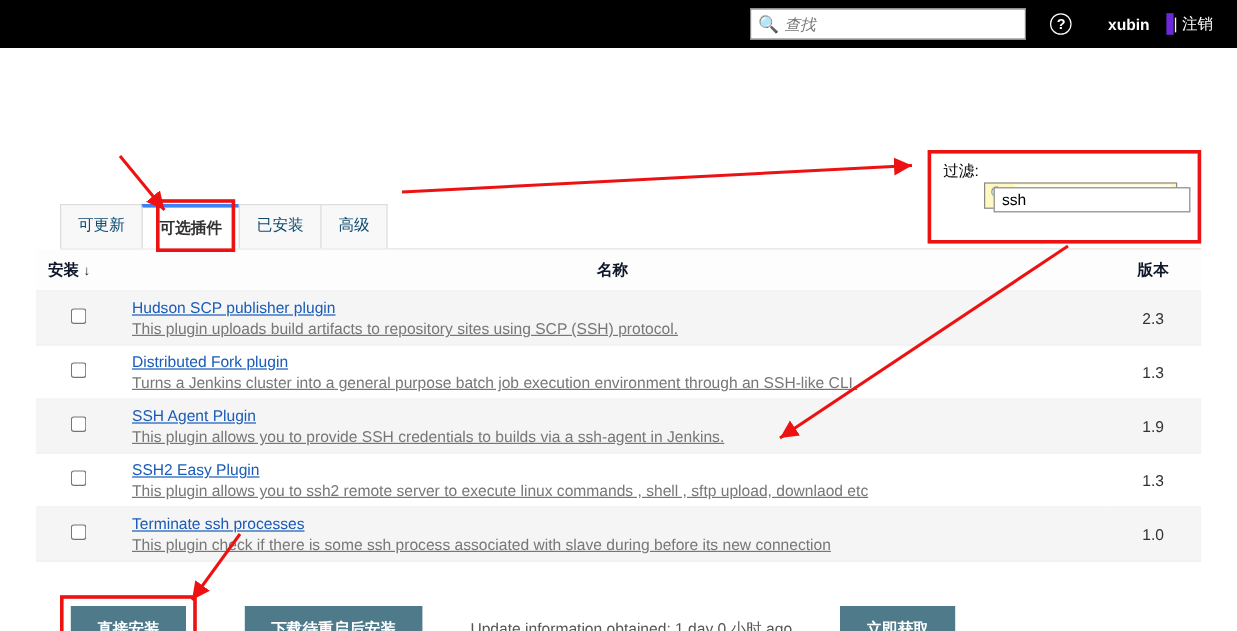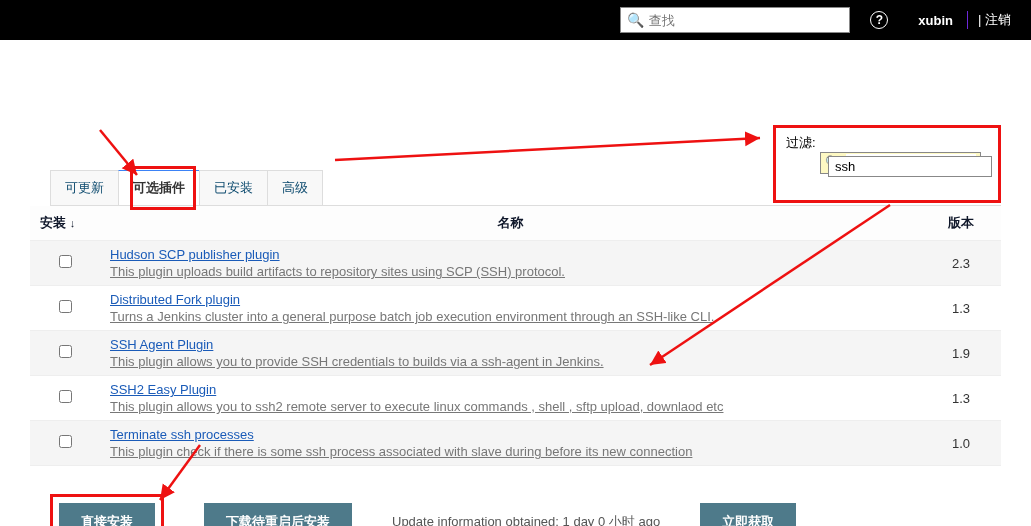--- a/index.html
+++ b/index.html
@@ -1,33 +1,33 @@
 <!DOCTYPE html>
 <html><head>
   <meta charset="utf-8">
   <style>
     * { box-sizing: border-box; margin: 0; padding: 0; }
     body { font-family: Arial, sans-serif; font-size: 13px; background: #fff; width: 1031px; }
     .topbar { background: #000; height: 40px; display: flex; align-items: center; justify-content: flex-end; padding: 0 20px; color: #fff; }
     .search-box { background: #fff; border: 1px solid #888; height: 26px; display: flex; align-items: center; padding: 0 6px; width: 230px; margin-right: 20px; }
     .search-box .mag { color: #888; margin-right: 4px; font-size: 14px; }
-    .search-box input { border: none; outline: none; font-size: 13px; flex: 1; color: #888; }
+    .search-box input { border: none; outline: none; font-size: 13px; flex: 1; color: #888; font-style: italic; }
     .help-icon { width: 18px; height: 18px; border: 1.5px solid #fff; border-radius: 50%; display: flex; align-items: center; justify-content: center; font-size: 12px; font-weight: bold; margin-right: 30px; }
     .user-link { color: #fff; font-weight: bold; margin-right: 8px; text-align: right; }
-    .logout { color: #fff; border-left: 1px solid #6d28d9; padding-left: 10px; margin-left: 6px; }
+    .logout { color: #fff; border-left: 6px solid #6d28d9; padding-left: 0; margin-left: 6px; }
     .content { padding: 70px 30px 20px 30px; position: relative; }
     .filter-area { position: absolute; top: 85px; right: 30px; border: 3px solid #e11; padding: 6px 10px 26px 10px; width: 228px; }
     .filter-label { display: inline-block; }
     .filter-input-wrap { display: inline-block; border: 1px solid #888; height: 22px; padding: 1px 4px; background:#fef9c3;margin-left:34px; }
     .filter-input-wrap .mag { color: #4a7ebb; font-size: 12px; margin-right: 2px; }
     .filter-input-wrap input { border: none; outline: none; width: 130px; font-size: 13px; }
     .suggest { position: absolute; left: 52px; top: 28px; border: 1px solid #888; background: #fff; padding: 2px 6px; width: 164px; }
     .tabs { display: flex; border-bottom: 1px solid #ddd; margin-left: 20px; margin-top: 60px; }
     .tab { padding: 8px 14px; border: 1px solid #ddd; border-bottom: none; color: #0c4a6e; background: #f8f8f8; cursor: pointer; margin-right: -1px; }
-    .tab.active { color: #333; font-weight: bold; background: #fff; border-top: 1px solid #3b82f6; }
+    .tab.active { color: #333; font-weight: bold; background: #fff; border-top: 3px solid #3b82f6; }
     table { width: 100%; border-collapse: collapse; margin-top: 0; }
     thead th { padding: 8px 10px; text-align: left; background: #fdfdfd; border-bottom: 1px solid #eee; color: #0f172a; }
     thead th.center { text-align: center; }
     tbody td { padding: 6px 10px; border-bottom: 1px solid #eee; vertical-align: middle; }
     tbody tr:nth-child(odd) { background: #f5f5f5; }
     tbody tr:nth-child(even) { background: #fff; }
     .plugin-name { color: #1a5bb8; text-decoration: underline; text-align: right; }
     .plugin-desc { color: #777; margin-top: 2px; text-decoration: underline; }
     .version { text-align: center; color: #333; }
     .btn-row { display: flex; align-items: center; gap: 40px; margin-top: 28px; margin-left: 20px; }

